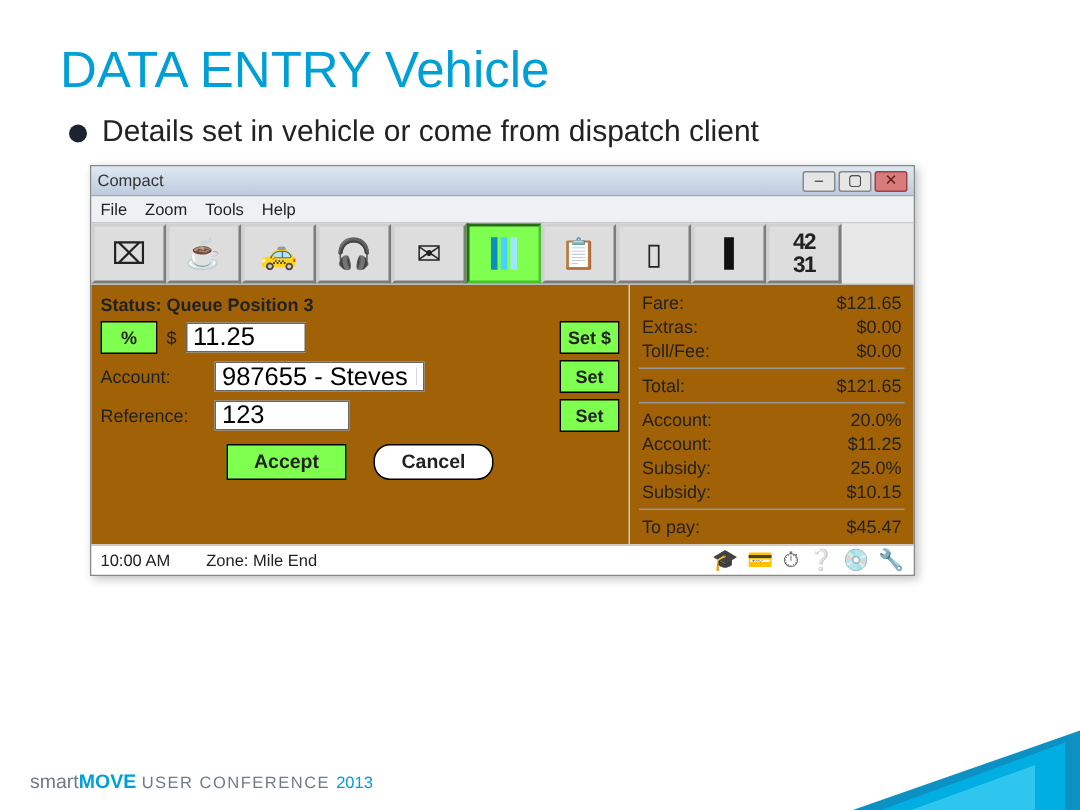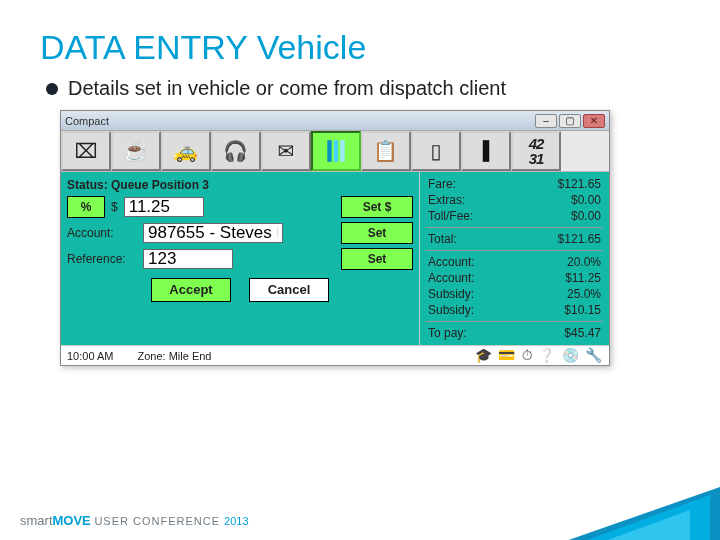--- a/index.html
+++ b/index.html
@@ -73,25 +73,25 @@
   }
   .tool-btn {
     width: 50px; height: 40px;
     border: 2px outset #d0d0d0;
     background: #dddddd;
     display: flex; align-items: center; justify-content: center;
   }
   .tool-btn.active { background: #7fff4f; border: 2px inset #4bbf2f; }
   .tool-btn svg { width: 26px; height: 26px; }
   .tool-btn .gl { font-size: 20px; }
-  .tool-btn .num { font-weight: bold; font-size: 15px; letter-spacing:-1px;font-style:italic;}
+  .tool-btn .num { font-weight: bold; font-size: 15px; letter-spacing:-1px;}
 
   .content {
     display: flex;
-    background: #14b8a6;
+    background: #a16207;
   }
   .left-pane {
     flex: 1 1 auto;
     padding: 4px 6px 4px 6px;
   }
   .right-pane {
     width: 190px;
     padding: 4px 6px 4px 6px;
     border-left: 1px solid #c8c8c8;
   }
@@ -106,23 +106,23 @@
 
   .row { display:flex; align-items:center; gap:6px; margin:4px 0; }
   .pct-btn, .act-btn {
     background: #7fff4f;
     border: 1px solid #000;
     font-weight: bold;
     font-size: 12px;
     text-align: center;
   }
   .pct-btn { width: 38px; height: 22px; line-height:20px; }
-  .act-btn { width: 72px; height: 22px; line-height:20px; }
+  .act-btn { width: 40px; height: 22px; line-height:20px; }
   .big-btn { width: 80px; height: 24px; line-height:22px; font-size:13px; background:#7fff4f; border:1px solid #000; font-weight:bold; text-align:center; }
-  .big-btn.cancel { background:#fff; }
+  .big-btn.cancel { background:#fff;border-radius:11px; }
   .txt-input {
     border: 1px solid #666; background:#fff;
     height: 20px; font-size: 17px; padding: 0 4px;
   }
   .input-amt { width: 80px; }
   .input-acct { width: 140px; }
   .input-ref  { width: 90px; }
   .lbl { font-size:12px; width:70px; }
 
   .right-pane table { width:100%; font-size:12px; border-collapse: collapse; }
@@ -174,20 +174,26 @@
 
     <div class="titlebar">
       <span class="win-title">Compact</span>
       <div class="win-btns">
         <div class="win-btn">–</div>
         <div class="win-btn">▢</div>
         <div class="win-btn close">✕</div>
       </div>
     </div>
 
+    <div class="menubar">
+      <span>File</span>
+      <span>Zoom</span>
+      <span>Tools</span>
+      <span>Help</span>
+    </div>
 
     <div class="toolbar">
       <div class="tool-btn">
         <span class="gl">⌧</span>
       </div>
       <div class="tool-btn">
         <span class="gl">☕</span>
       </div>
       <div class="tool-btn">
         <span class="gl">🚕</span>

